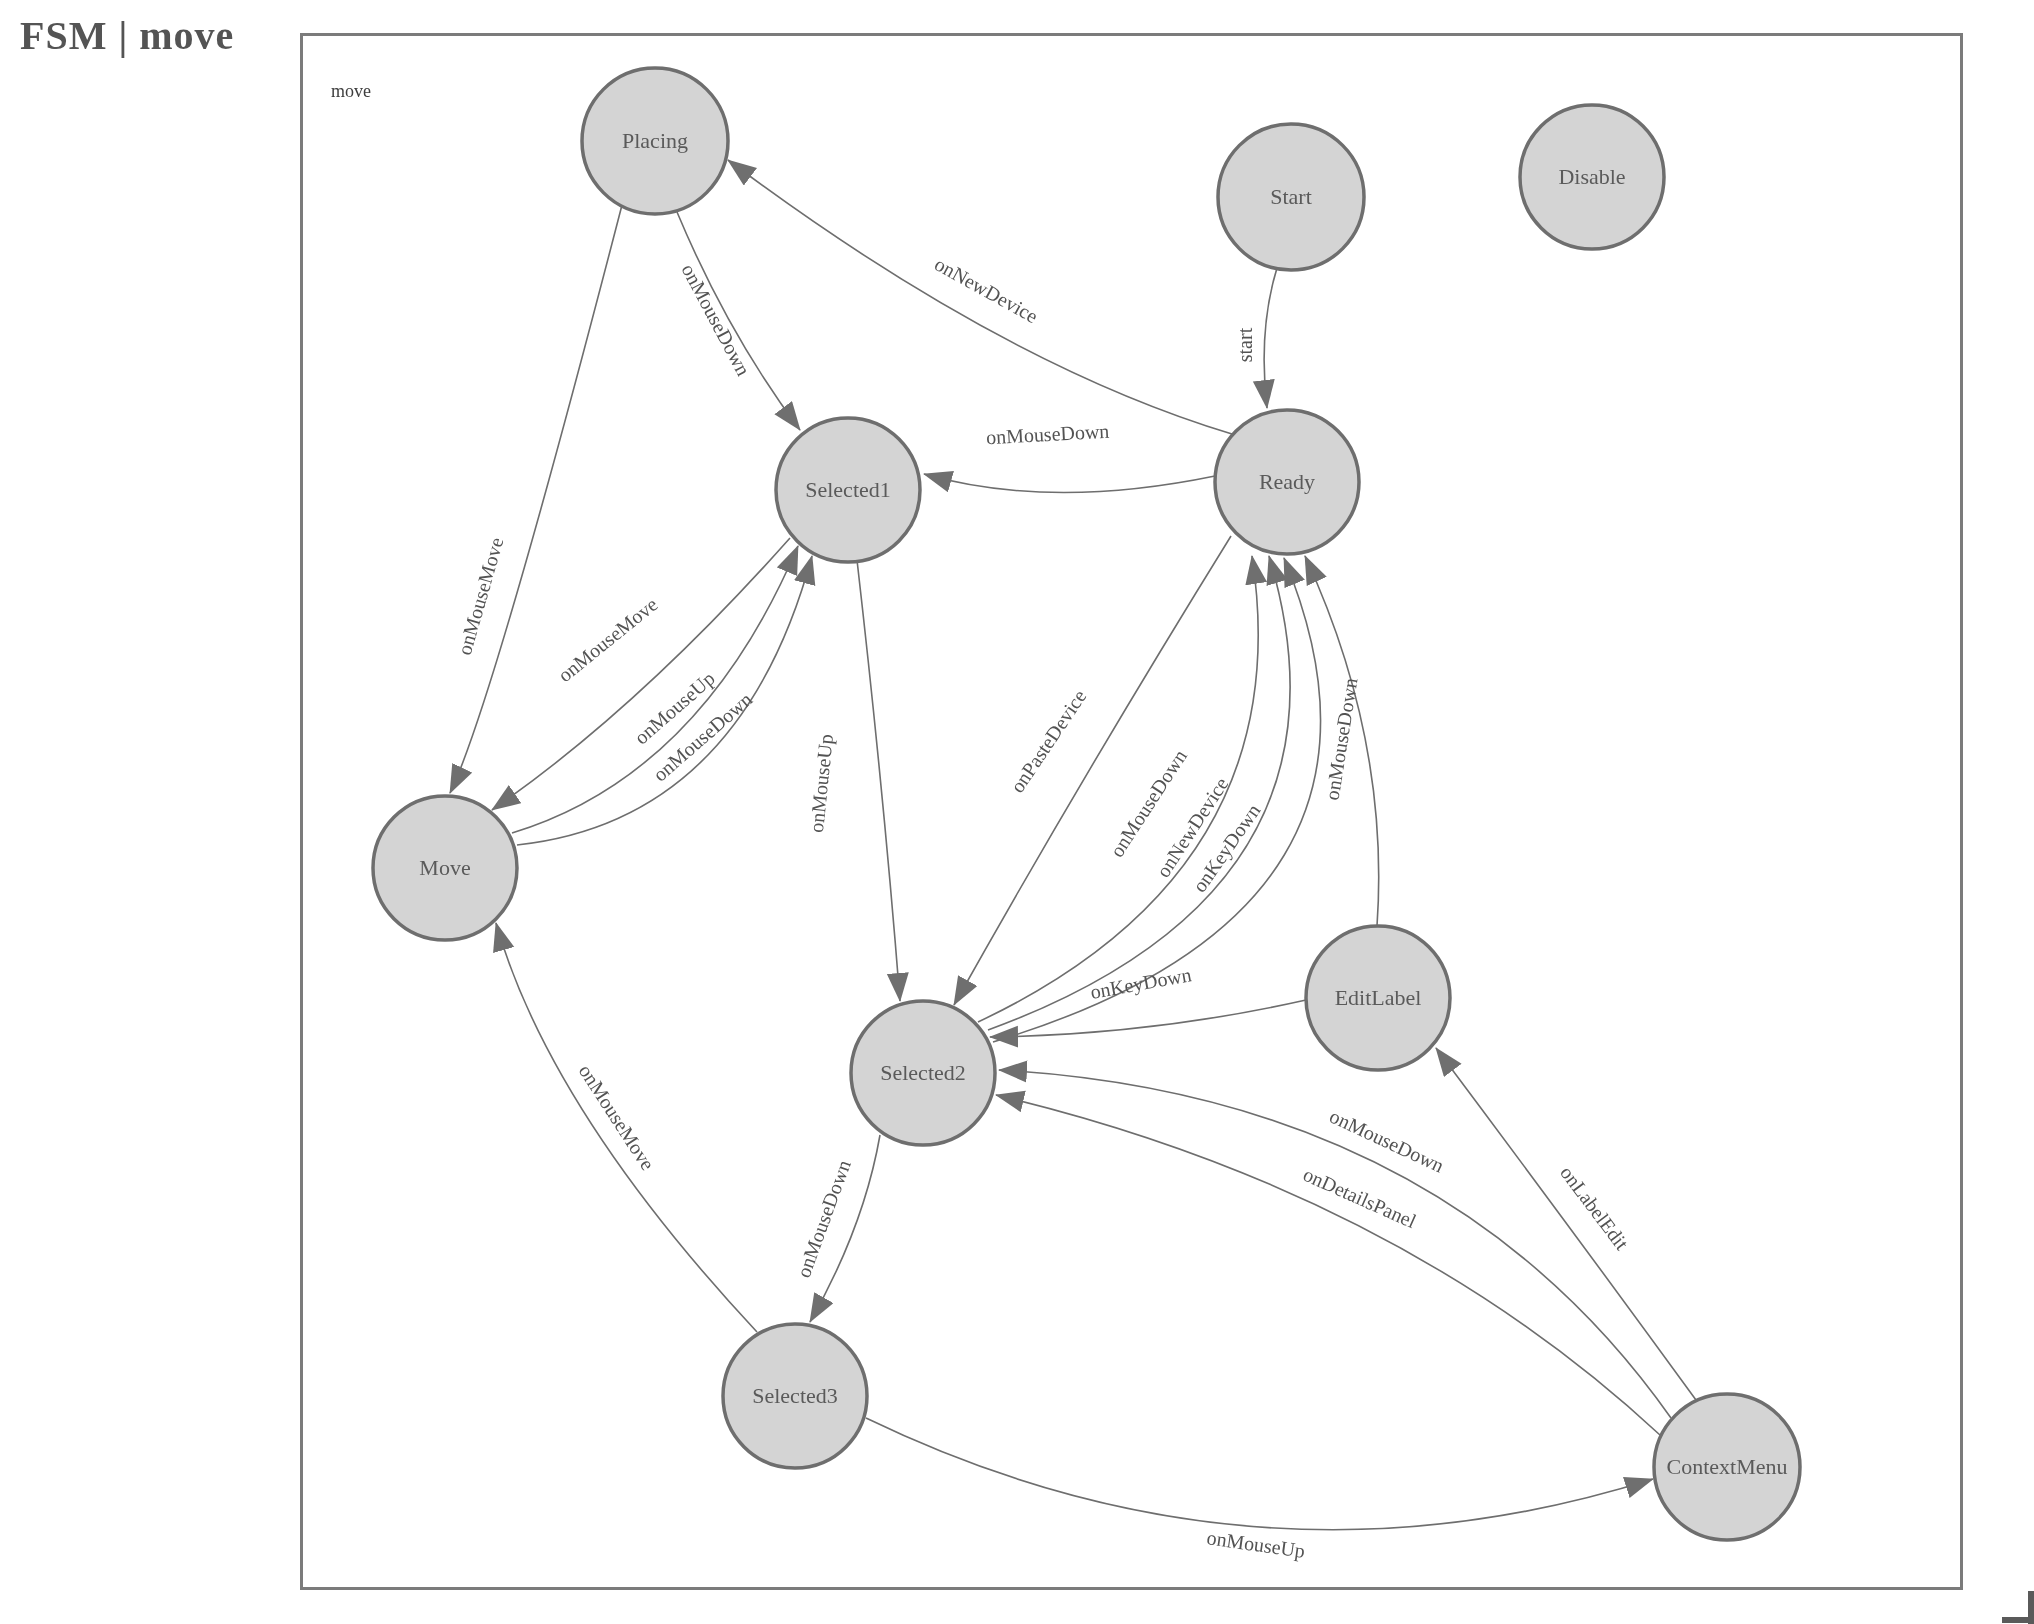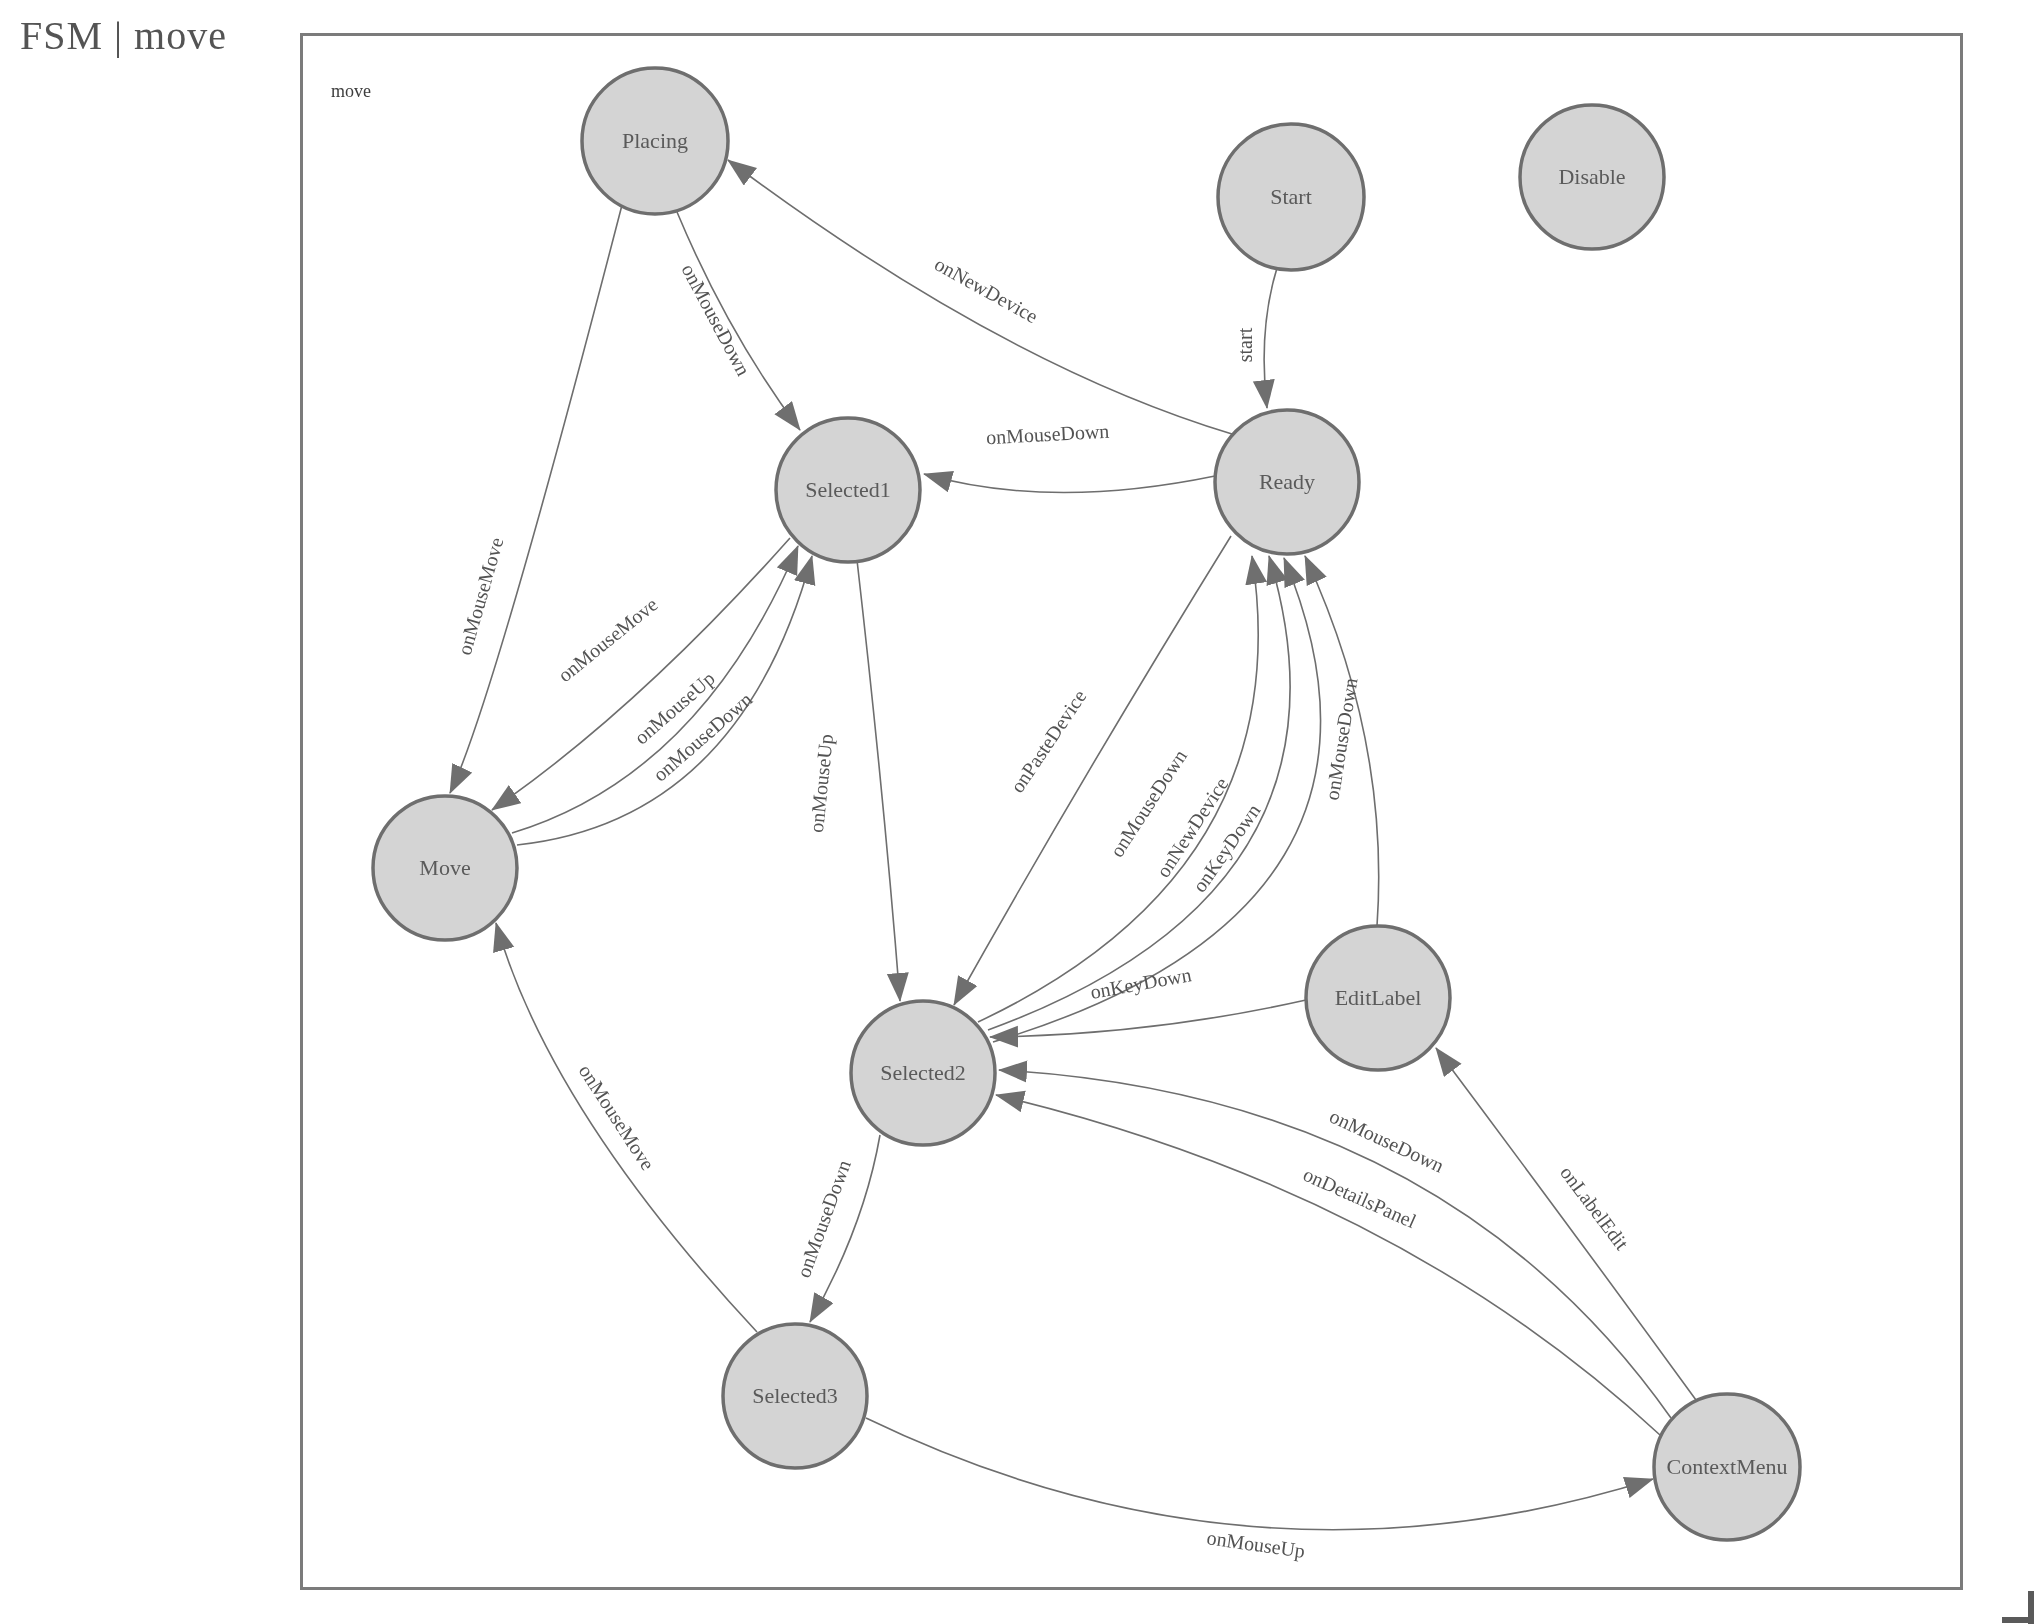--- a/index.html
+++ b/index.html
@@ -1,19 +1,19 @@
 <!DOCTYPE html>
 <html><head>
 <meta charset="utf-8">
 <style>
   html,body{margin:0;padding:0;background:#ffffff;width:2034px;height:1624px;overflow:hidden;}
   body{font-family:"Liberation Serif","DejaVu Serif",serif;position:relative;}
   .page-title{
     position:absolute;left:20px;top:12px;margin:0;
-    font-size:40px;font-weight:normal;color:#545454;letter-spacing:1px;
+    font-size:40px;font-weight:bold;color:#545454;letter-spacing:1px;
   }
   .frame{
     position:absolute;left:300px;top:33px;width:1663px;height:1557px;
     border:3px solid #7b7b7b;box-sizing:border-box;background:#ffffff;
   }
   .frame-label{
     position:absolute;left:28px;top:45px;
     font-size:18px;color:#3d3d3d;
   }
   svg.graph{position:absolute;left:0;top:0;}

